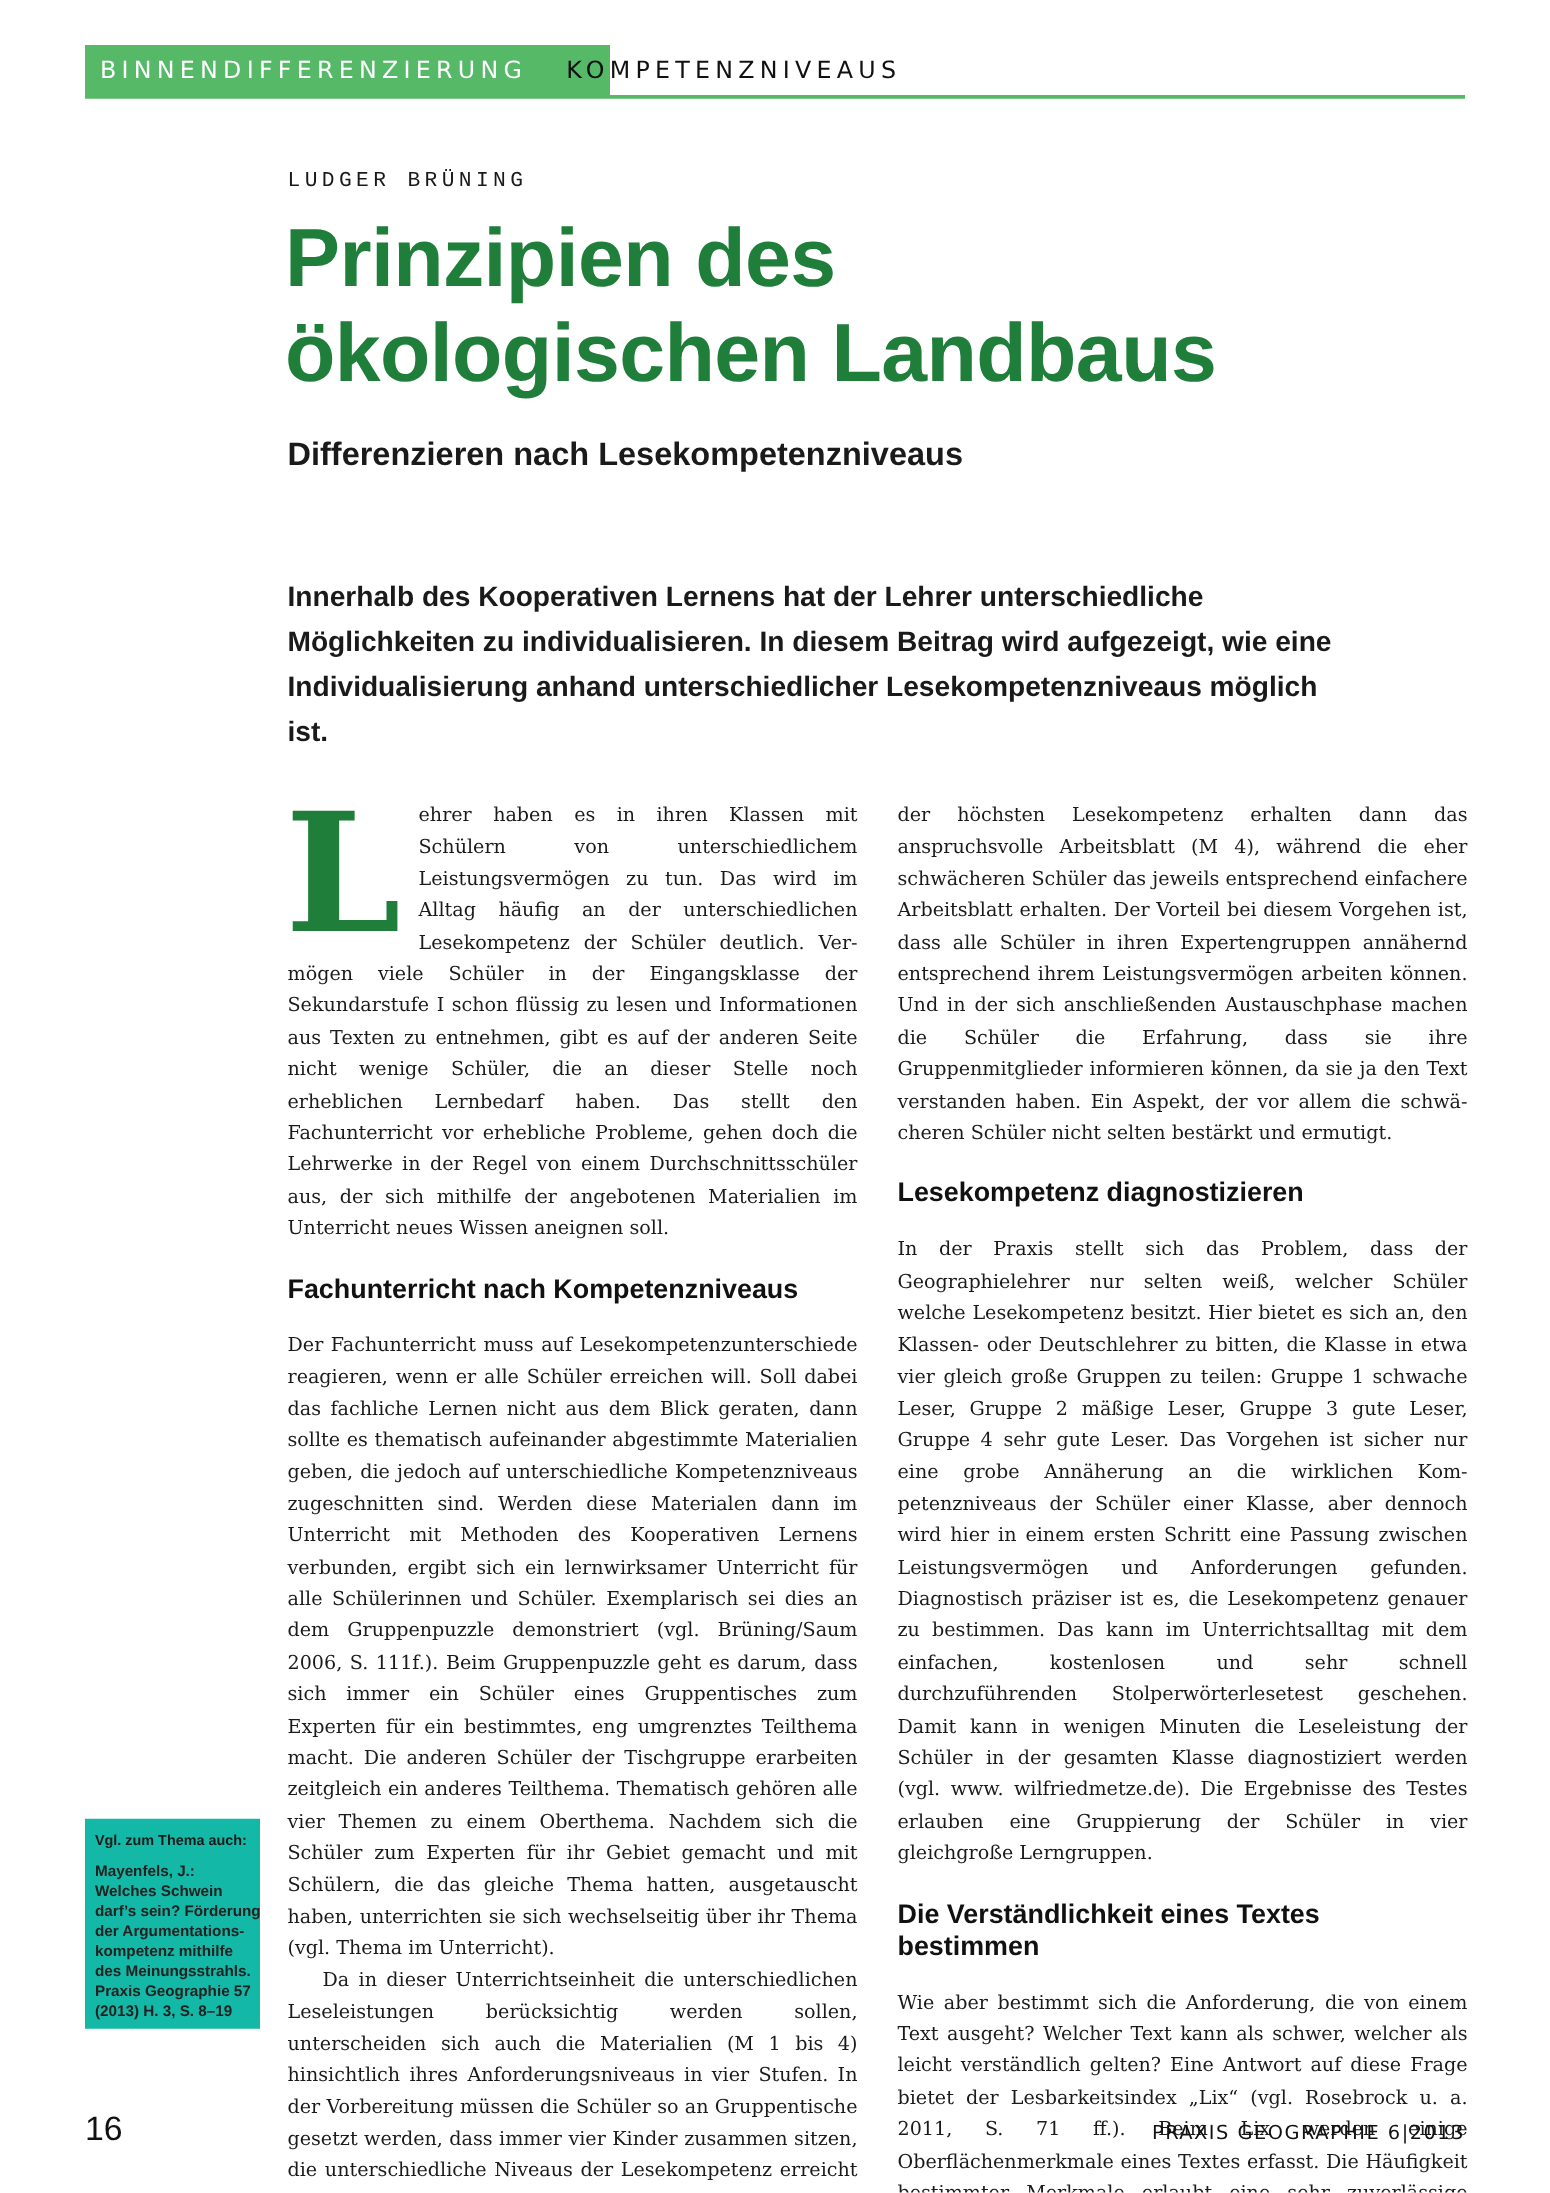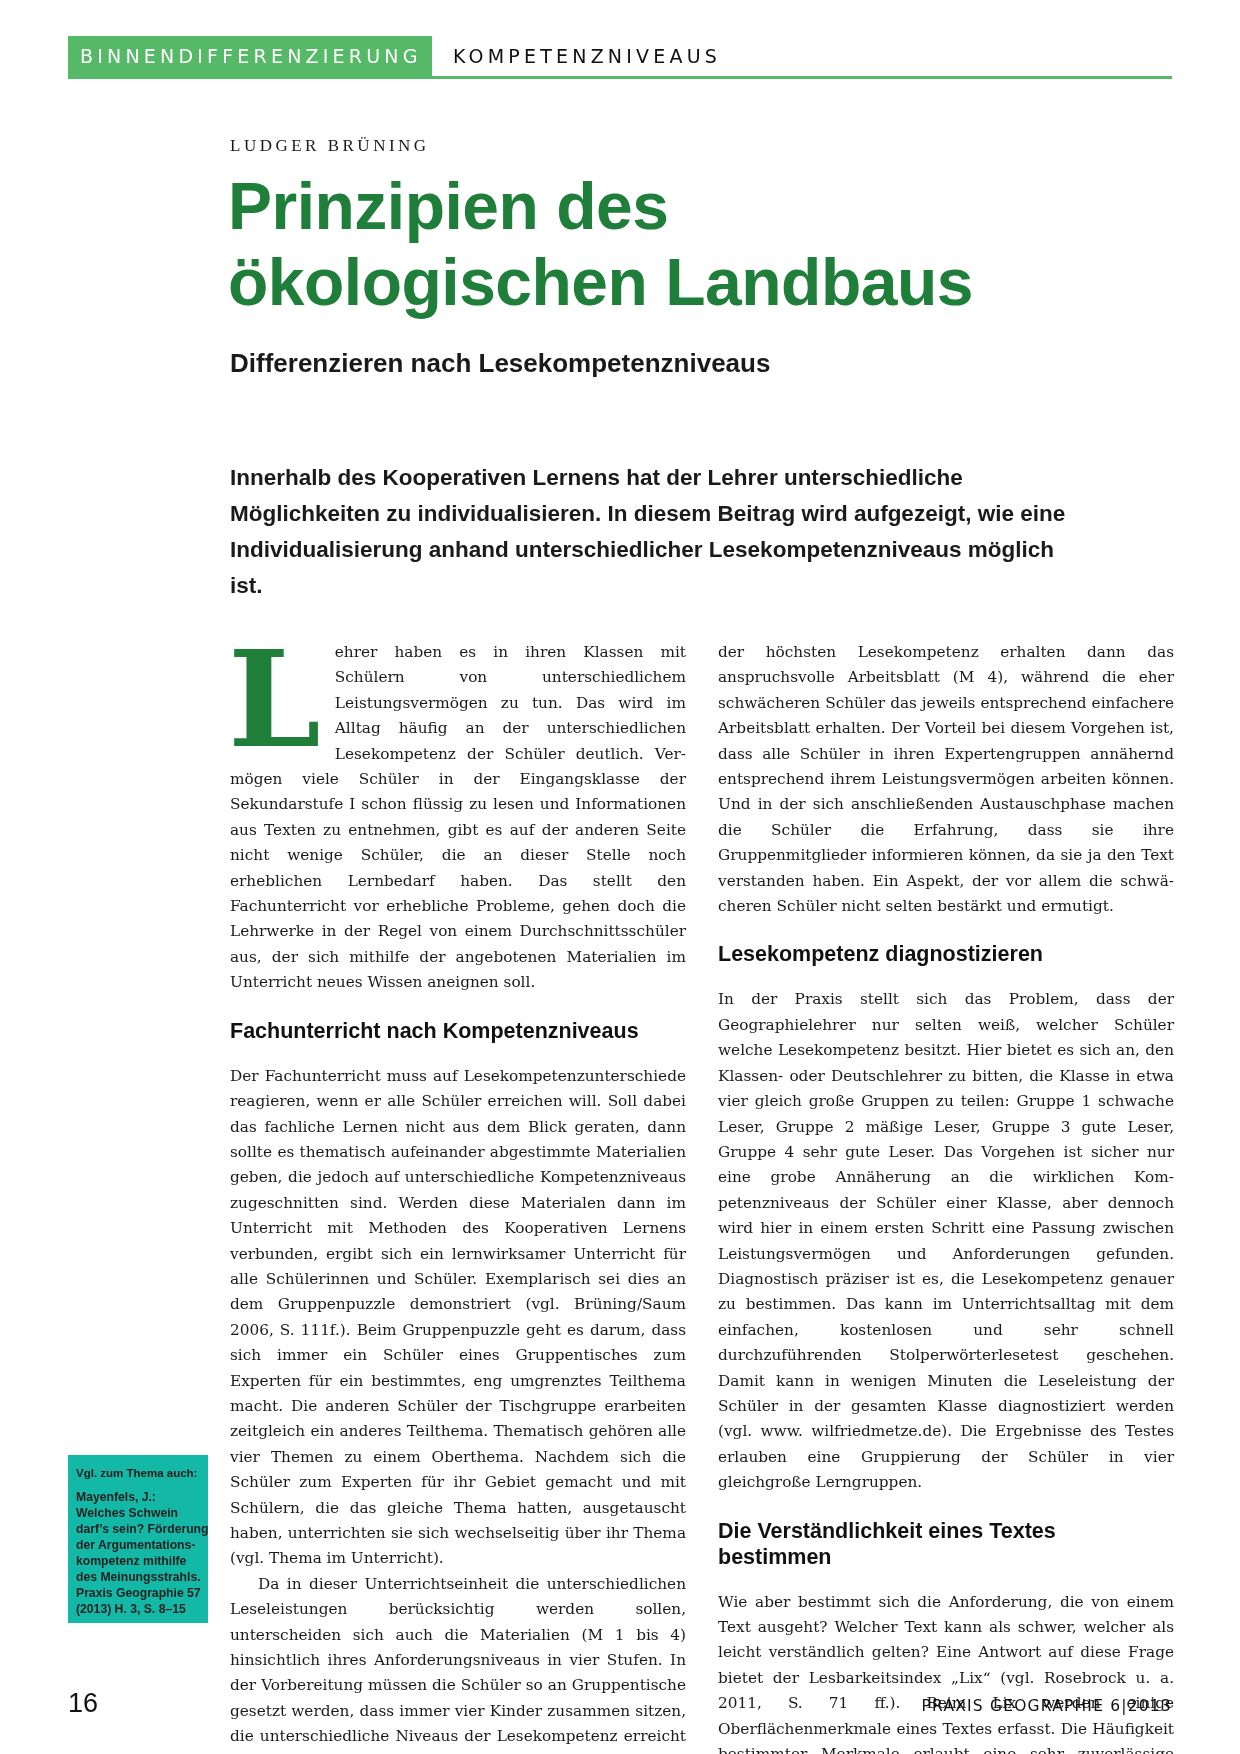--- a/index.html
+++ b/index.html
@@ -1,25 +1,25 @@
 <!DOCTYPE html>
 <html><head>
 <meta charset="utf-8">
 <style>
   html, body { margin: 0; padding: 0; background: #ffffff; }
   body { width: 1240px; height: 1754px; position: relative; overflow: hidden; color: #1a1a1a; }
 
   
   .header { position: absolute; left: 68px; top: 36px; width: 1104px; height: 40px; border-bottom: 3px solid #55b968; }
-  .header .cat { position: absolute; left: 0; top: 0; height: 40px; width: 364px; background: #55b968; color: #ffffff;
+  .header .cat { position: absolute; left: 0; top: 0; height: 40px; width: 420px; background: #55b968; color: #ffffff;
     font-family: "DejaVu Sans", sans-serif; font-size: 19px; letter-spacing: 4.2px; line-height: 40px; padding-left: 12px; box-sizing: border-box; }
   .header .sub { position: absolute; left: 385px; top: 0; height: 40px; line-height: 40px; color: #111;
     font-family: "DejaVu Sans", sans-serif; font-size: 19px; letter-spacing: 4.2px; }
 
-  .author { position: absolute; left: 230px; top: 136px; font-family: Liberation Serif, serif; font-size: 17px; letter-spacing: 3.5px; color: #1a1a1a; }
+  .author { position: absolute; left: 230px; top: 136px; font-family: Liberation Mono, monospace; font-size: 17px; letter-spacing: 3.5px; color: #1a1a1a; }
   .title { position: absolute; left: 228px; top: 168px; margin: 0; color: #1f7f3a; font-family: "Liberation Sans", sans-serif;
     font-weight: bold; font-size: 66px; line-height: 76px; letter-spacing: -0.5px; }
   .subtitle { position: absolute; left: 230px; top: 348px; margin: 0; font-family: "Liberation Sans", sans-serif; font-weight: bold; font-size: 26px; color: #1a1a1a; }
   .intro { position: absolute; left: 230px; top: 460px; width: 860px; margin: 0; font-family: "Liberation Sans", sans-serif; font-weight: bold; font-size: 22.5px; line-height: 36px; color: #1a1a1a; }
 
   .col { position: absolute; top: 640px; width: 456px; font-family: "DejaVu Serif", serif; font-size: 15.3px; line-height: 25.4px; color: #1a1a1a; text-align: justify; hyphens: manual; }
   .col-left { left: 230px; }
   .col-right { left: 718px; }
   .col p { margin: 0; }
   .col p.indent { text-indent: 28px; }
@@ -71,18 +71,18 @@
 <div class="sidebar">
   <div class="head">Vgl. zum Thema auch:</div>
   <div class="body">
     <div>Mayenfels, J.:</div>
     <div>Welches Schwein</div>
     <div>darf’s sein? Förderung</div>
     <div>der Argumentations-</div>
     <div>kompetenz mithilfe</div>
     <div>des Meinungsstrahls.</div>
     <div>Praxis Geographie 57</div>
-    <div>(2013) H. 3, S. 8–15</div>
+    <div>(2013) H. 3, S. 8–19</div>
   </div>
 </div>
 
 <div class="footer-page">16</div>
 <div class="footer-journal">PRAXIS GEOGRAPHIE 6|2013</div>
 
 </body></html>

